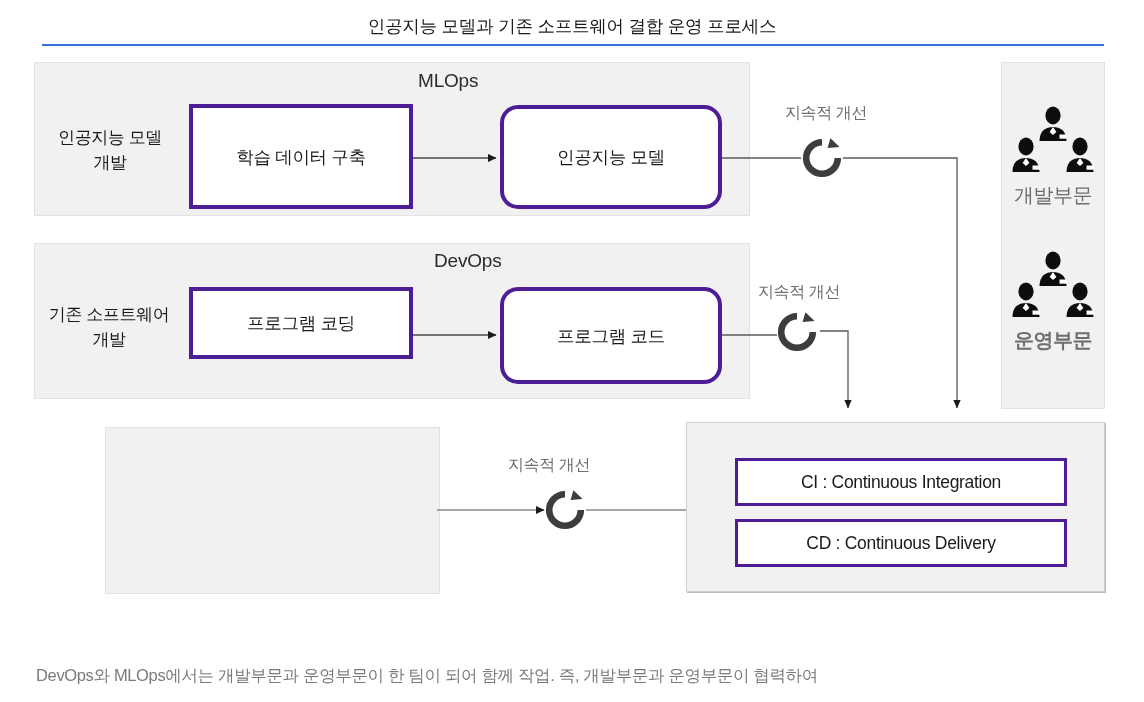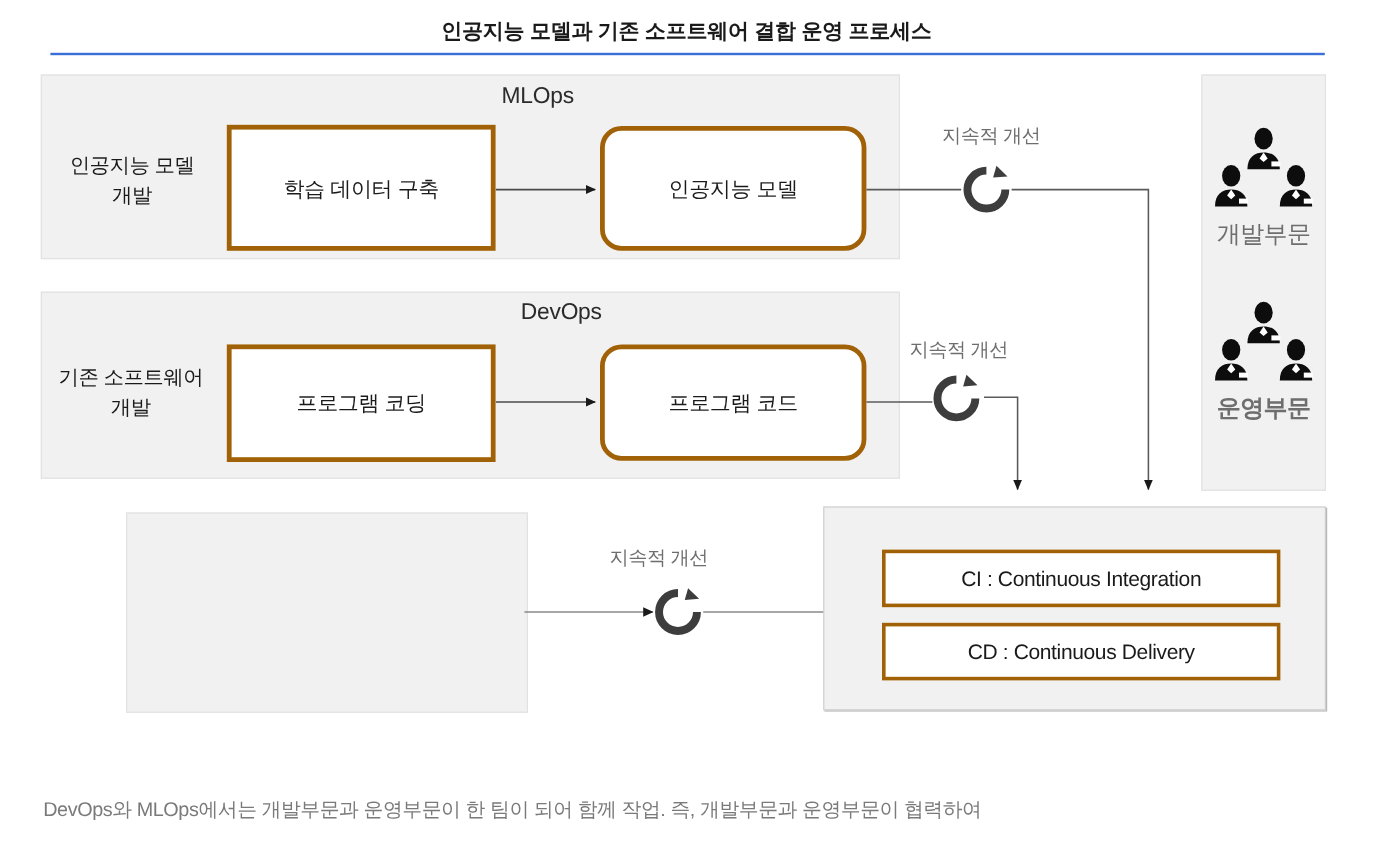--- a/index.html
+++ b/index.html
@@ -22,21 +22,21 @@
     height: 702px;
   }
 
   
   .title {
     position: absolute;
     left: 0; top: 14px;
     width: 1144px;
     text-align: center;
     font-size: 17.5px;
-    font-weight: 700;
+    font-weight: 400;
     color: #1a1a1a;
     letter-spacing: -0.2px;
   }
   .title-rule {
     position: absolute;
     left: 42px;
     top: 44px;
     width: 1062px;
     height: 2px;
     background: #3a6fd8;
@@ -51,21 +51,21 @@
   }
   .panel.shadowed {
     border: 1px solid #cfcfcf;
     box-shadow: 1px 1px 0 #b9b9b9;
   }
 
   
   .box {
     position: absolute;
     background: #ffffff;
-    border: 4px solid #a16207;
+    border: 4px solid #4c1d95;
     box-sizing: border-box;
     display: flex;
     align-items: center;
     justify-content: center;
     text-align: center;
     font-size: 17.5px;
     color: #1a1a1a;
     letter-spacing: -0.3px;
   }
   .box.rounded { border-radius: 18px; }
@@ -207,21 +207,21 @@
     </svg>
   </div>
 
   <div class="panel-title" style="left:434px; top:250px;">DevOps</div>
 
   <div class="side-label" style="left:14px; top:303px; width:190px;">
     <span>기존 소프트웨어</span><br>
     <span>개발</span>
   </div>
 
-  <div class="box" style="left:189px; top:287px; width:224px; height:98px;">프로그램 코딩</div>
+  <div class="box" style="left:189px; top:287px; width:224px; height:72px;">프로그램 코딩</div>
 
   <div class="box rounded" style="left:500px; top:287px; width:222px; height:97px;">프로그램 코드</div>
 
   <div class="loop-label" style="left:758px; top:282px;">지속적 개선</div>
 
   <div class="refresh-icon" style="left:775px; top:310px;">
     <svg viewBox="0 0 44 44" xmlns="http://www.w3.org/2000/svg">
       <path d="M22 6.2 A15.8 15.8 0 1 0 37.8 22" fill="none" stroke="#3d3d3d" stroke-width="6.6" stroke-linecap="butt"></path>
       <path d="M30.4 2.2 L39.6 11.0 L27.6 12.0 z" fill="#3d3d3d"></path>
     </svg>

